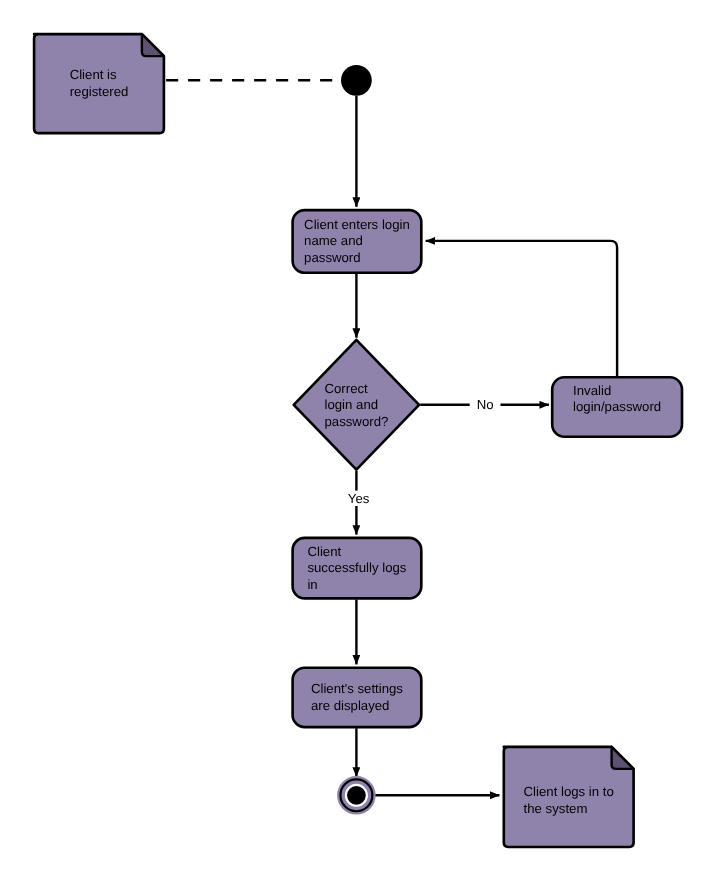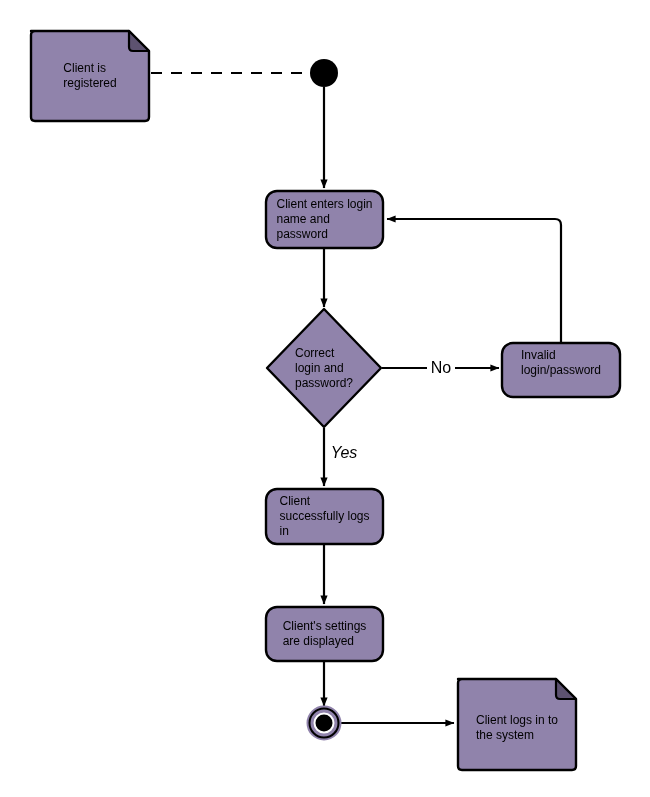--- a/index.html
+++ b/index.html
@@ -36,21 +36,21 @@
     font-family: "Liberation Sans", sans-serif;
     font-size: 12px;
     line-height: 15px;
     pointer-events: none;
     white-space: pre-line;
   }
   .edge-label {
     position: absolute;
     color: #000000;
     font-family: "Liberation Sans", sans-serif;
-    font-size: 16px;
+    font-size: 12px;
     line-height: 14px;
     text-align: center;
     background: #ffffff;
     padding: 0 2px;
   }
 </style>
 </head>
 <body>
 
 <div id="diagram-root">
@@ -128,15 +128,15 @@
 in</div>
 
   <div class="node-label" style="left:458px; top:686px; width:118px; height:84px;">Client logs in to
 the system</div>
 
   <div class="node-label" style="left:263px; top:607px; width:123px; height:54px;">Client's settings
 are displayed</div>
 
   <div class="edge-label" style="left:427px; top:361px; width:24px;">No</div>
 
-  <div class="edge-label" style="left:328px; top:446px; width:28px;font-style:italic;">Yes</div>
+  <div class="edge-label" style="left:310px; top:446px; width:28px;">Yes</div>
 
 </div>
 
 </body></html>

